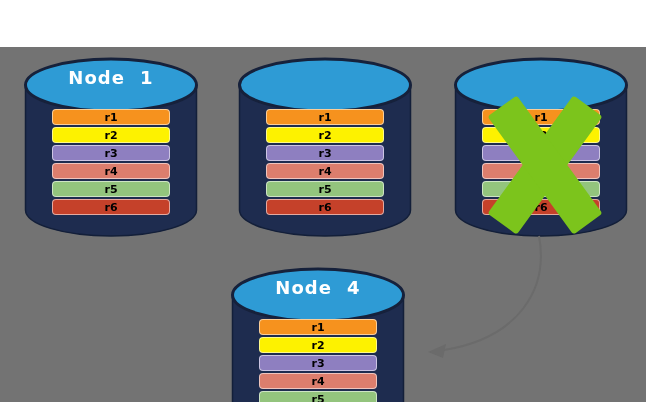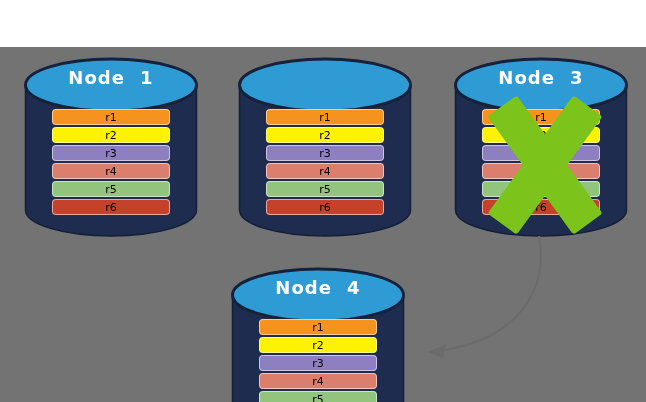--- a/index.html
+++ b/index.html
@@ -13,21 +13,21 @@
   .node-title{
     position:absolute;left:0;right:0;top:14px;text-align:center;
     color:#ffffff;font-size:18px;font-weight:bold;letter-spacing:1px;word-spacing:8px;
   }
   .rows{position:absolute;left:30px;right:30px;top:56px;}
   .row{
     height:16px;margin-bottom:2px;border-radius:4px;box-sizing:border-box;
     border:1px solid rgba(255,255,255,0.55);
     display:flex;align-items:center;justify-content:center;
   }
-  .row-label{color:#000000;font-size:11px;font-weight:normal;line-height:1;}
+  .row-label{color:#000000;font-size:11px;font-weight:bold;line-height:1;}
   svg.overlay{position:absolute;left:0;top:0;pointer-events:none;}
 </style>
 </head>
 <body>
 
 <div class="canvas">
 
   <div class="node" style="left:22px;top:6px;">
     <svg class="cyl" width="178" height="186" viewBox="0 0 178 186">
       <path d="M3.5,32 V157 A85.5,26 0 0 0 174.5,157 V32 A85.5,26 0 0 1 3.5,32 Z" stroke-width="1.5" stroke="#131F39" fill="#1E2C4F"></path>
@@ -81,21 +81,20 @@
           <span class="row-label">r6</span>
         </div>
     </div>
   </div>
 
   <div class="node" style="left:452px;top:6px;">
     <svg class="cyl" width="178" height="186" viewBox="0 0 178 186">
       <path d="M3.5,32 V157 A85.5,26 0 0 0 174.5,157 V32 A85.5,26 0 0 1 3.5,32 Z" stroke-width="1.5" stroke="#131F39" fill="#1E2C4F"></path>
       <ellipse cx="89" cy="32" rx="85.5" ry="26" stroke="#16213B" stroke-width="3" fill="#2E9BD5"></ellipse>
     </svg>
-    <div class="node-title">Node 3</div>
     <div class="rows">
       <div class="row" style="background-color: rgb(246, 146, 30);">
           <span class="row-label">r1</span>
         </div>
       <div class="row" style="background-color: rgb(253, 242, 0);">
           <span class="row-label">r2</span>
         </div>
       <div class="row" style="background-color: rgb(142, 127, 192);">
           <span class="row-label">r3</span>
         </div>

